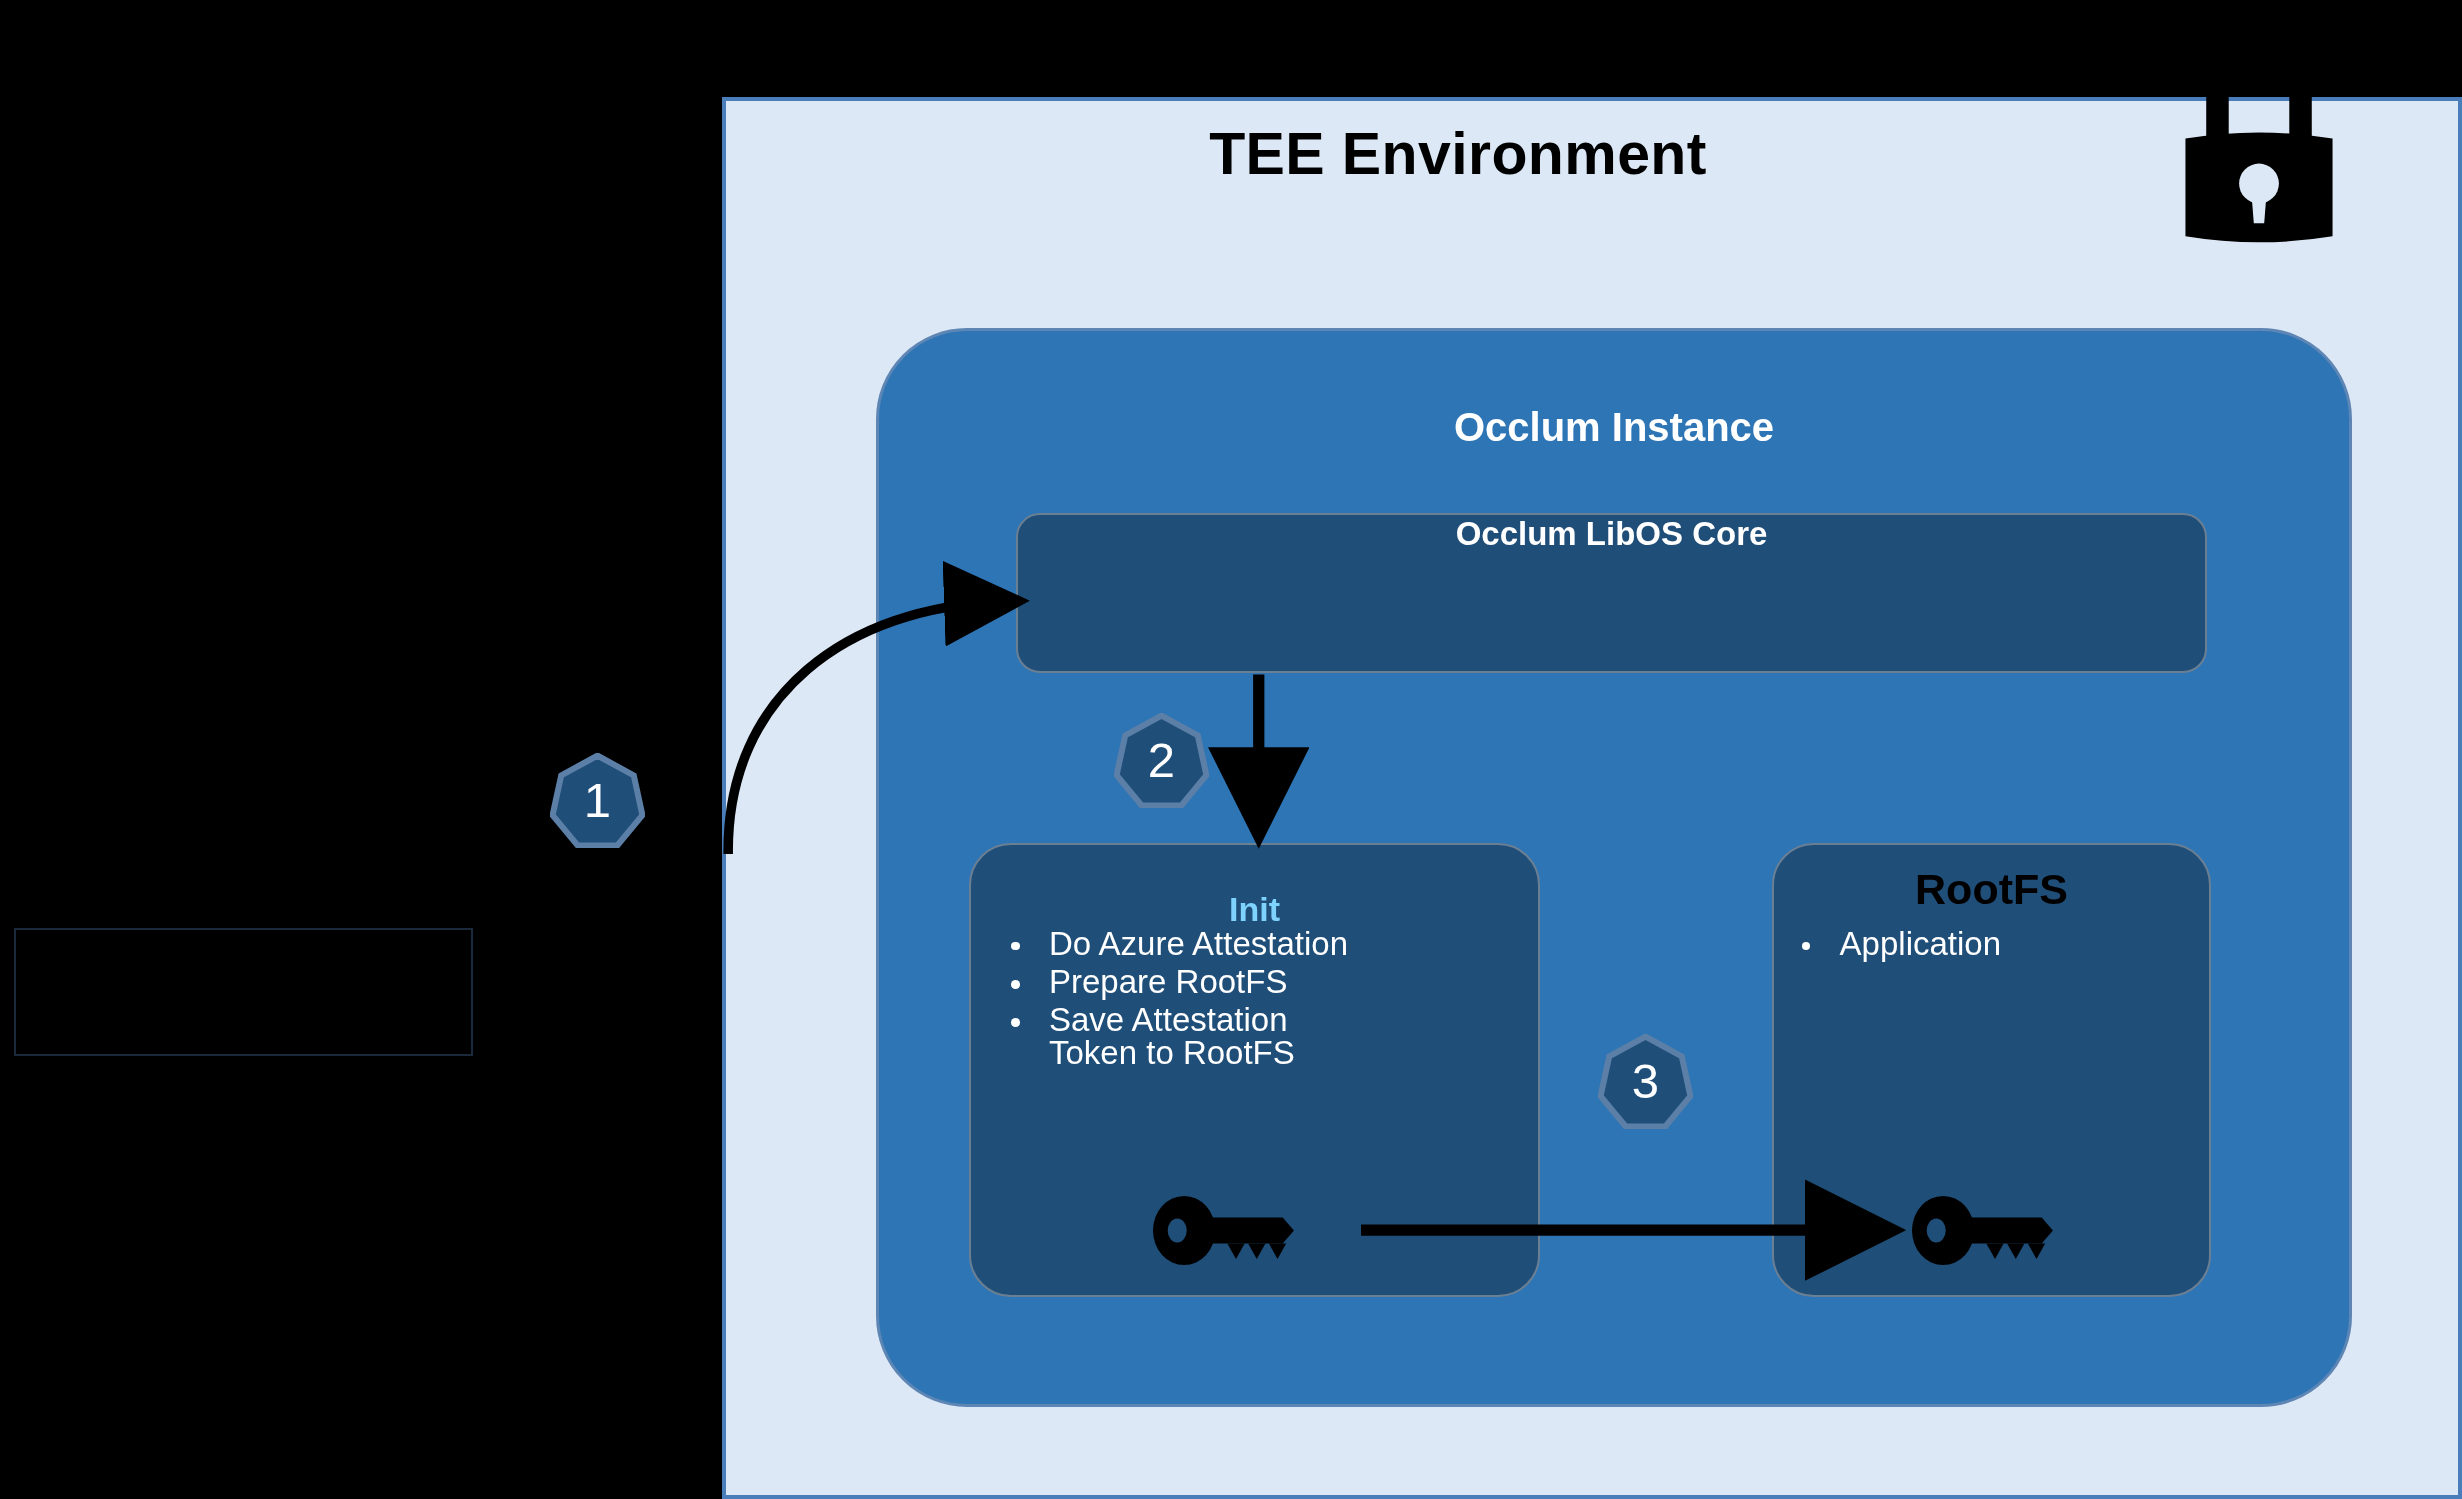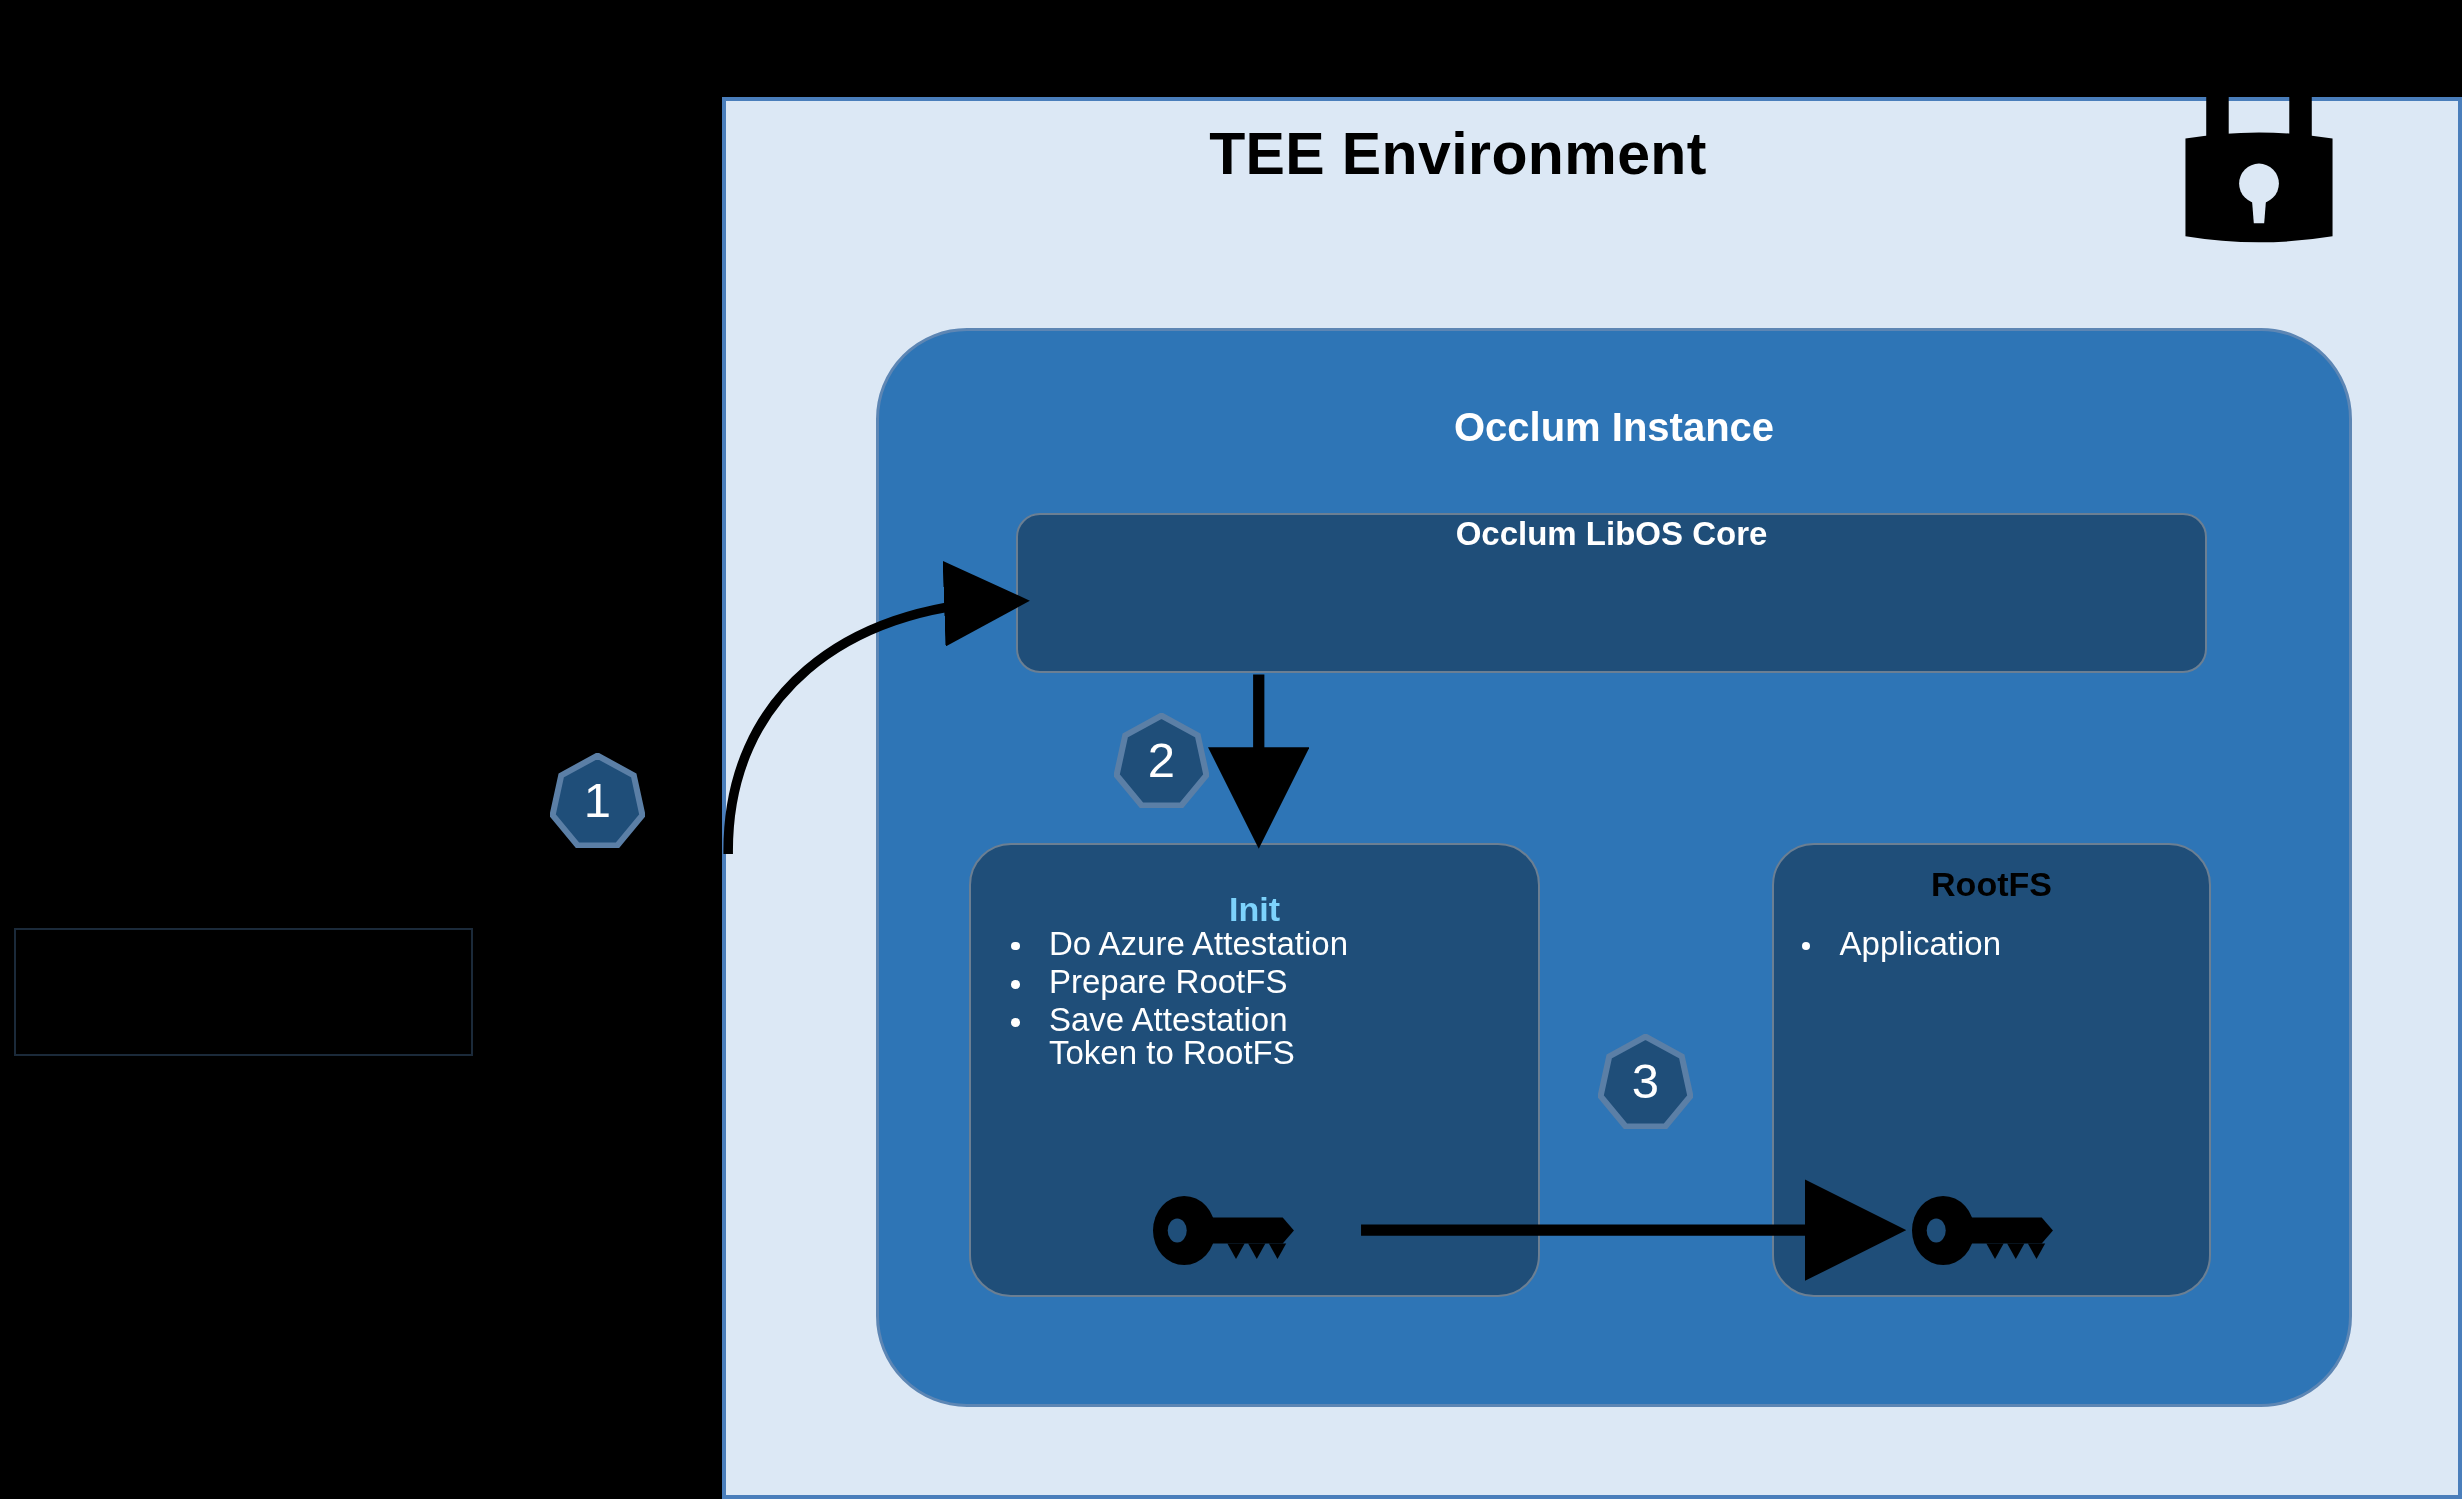--- a/index.html
+++ b/index.html
@@ -163,21 +163,21 @@
     border: 2.6px solid #6b7f93;
     border-radius: 42px;
     box-sizing: border-box;
   }
   .rootfs-title {
     position: absolute;
     left: 0;
     top: 20px;
     width: 100%;
     text-align: center;
-    font-size: 34px;
+    font-size: 43px;
     font-weight: bold;
     color: #000000;
   }
   .rootfs-list {
     position: absolute;
     left: 15.6px;
     top: 82px;
     width: 408px;
   }
 

